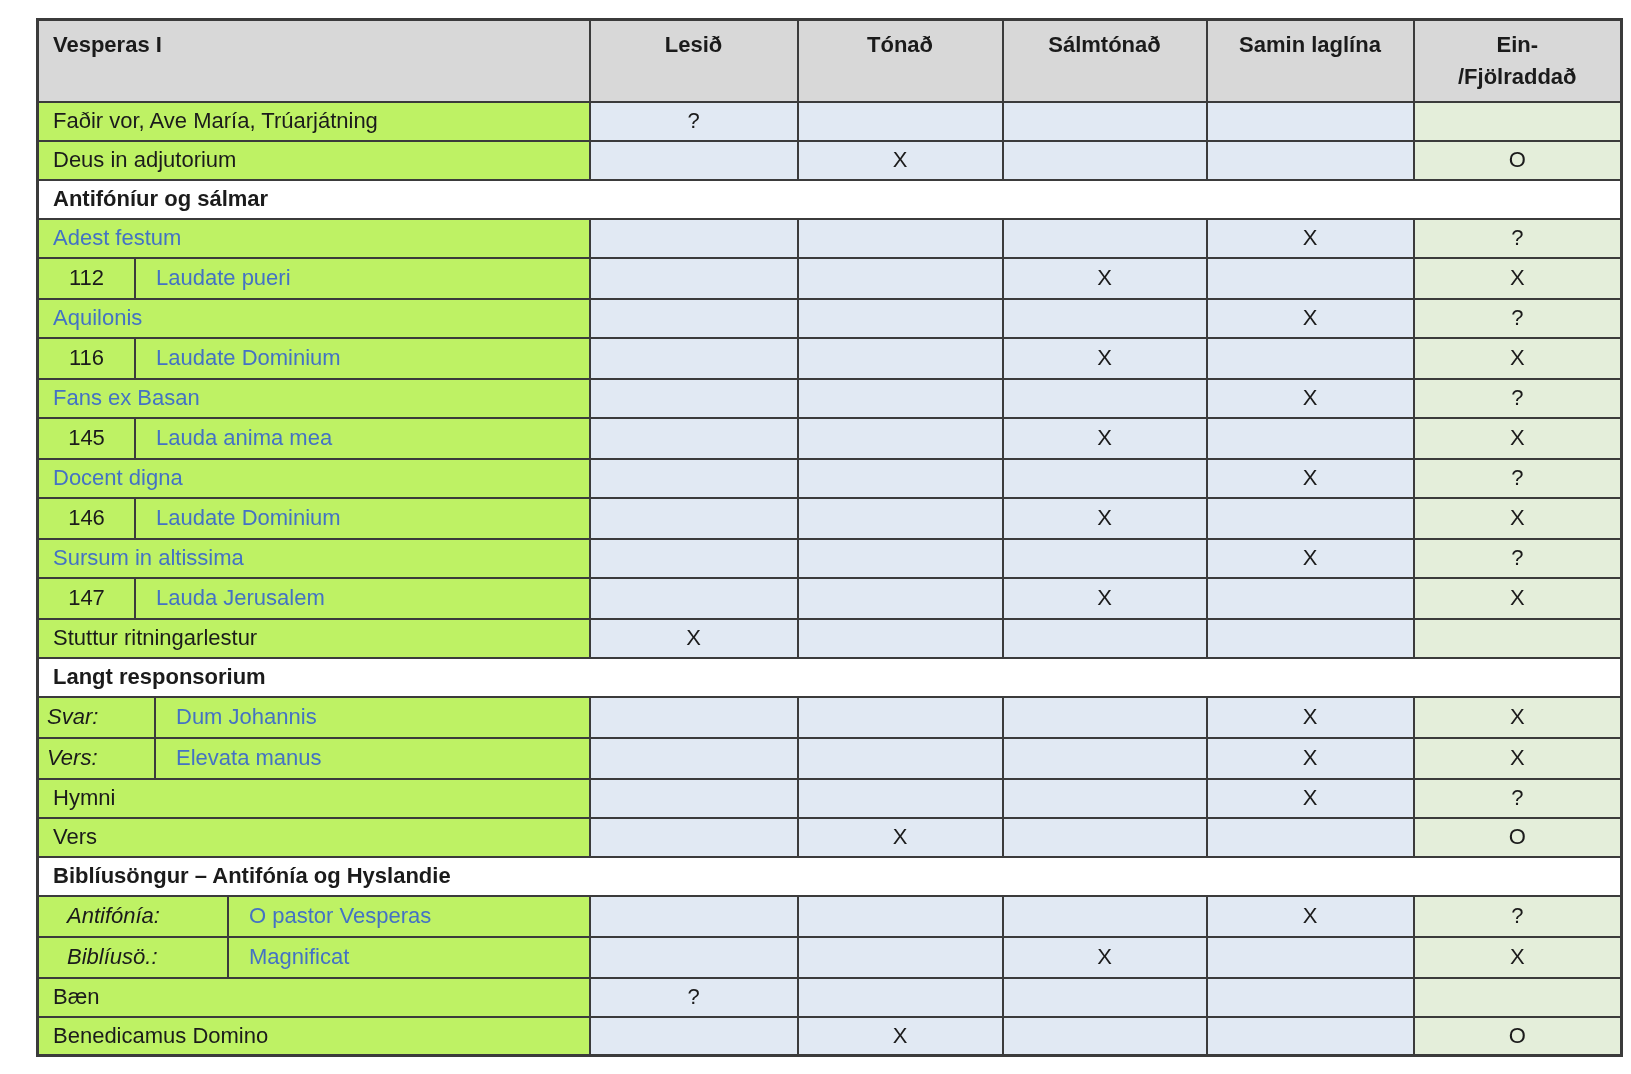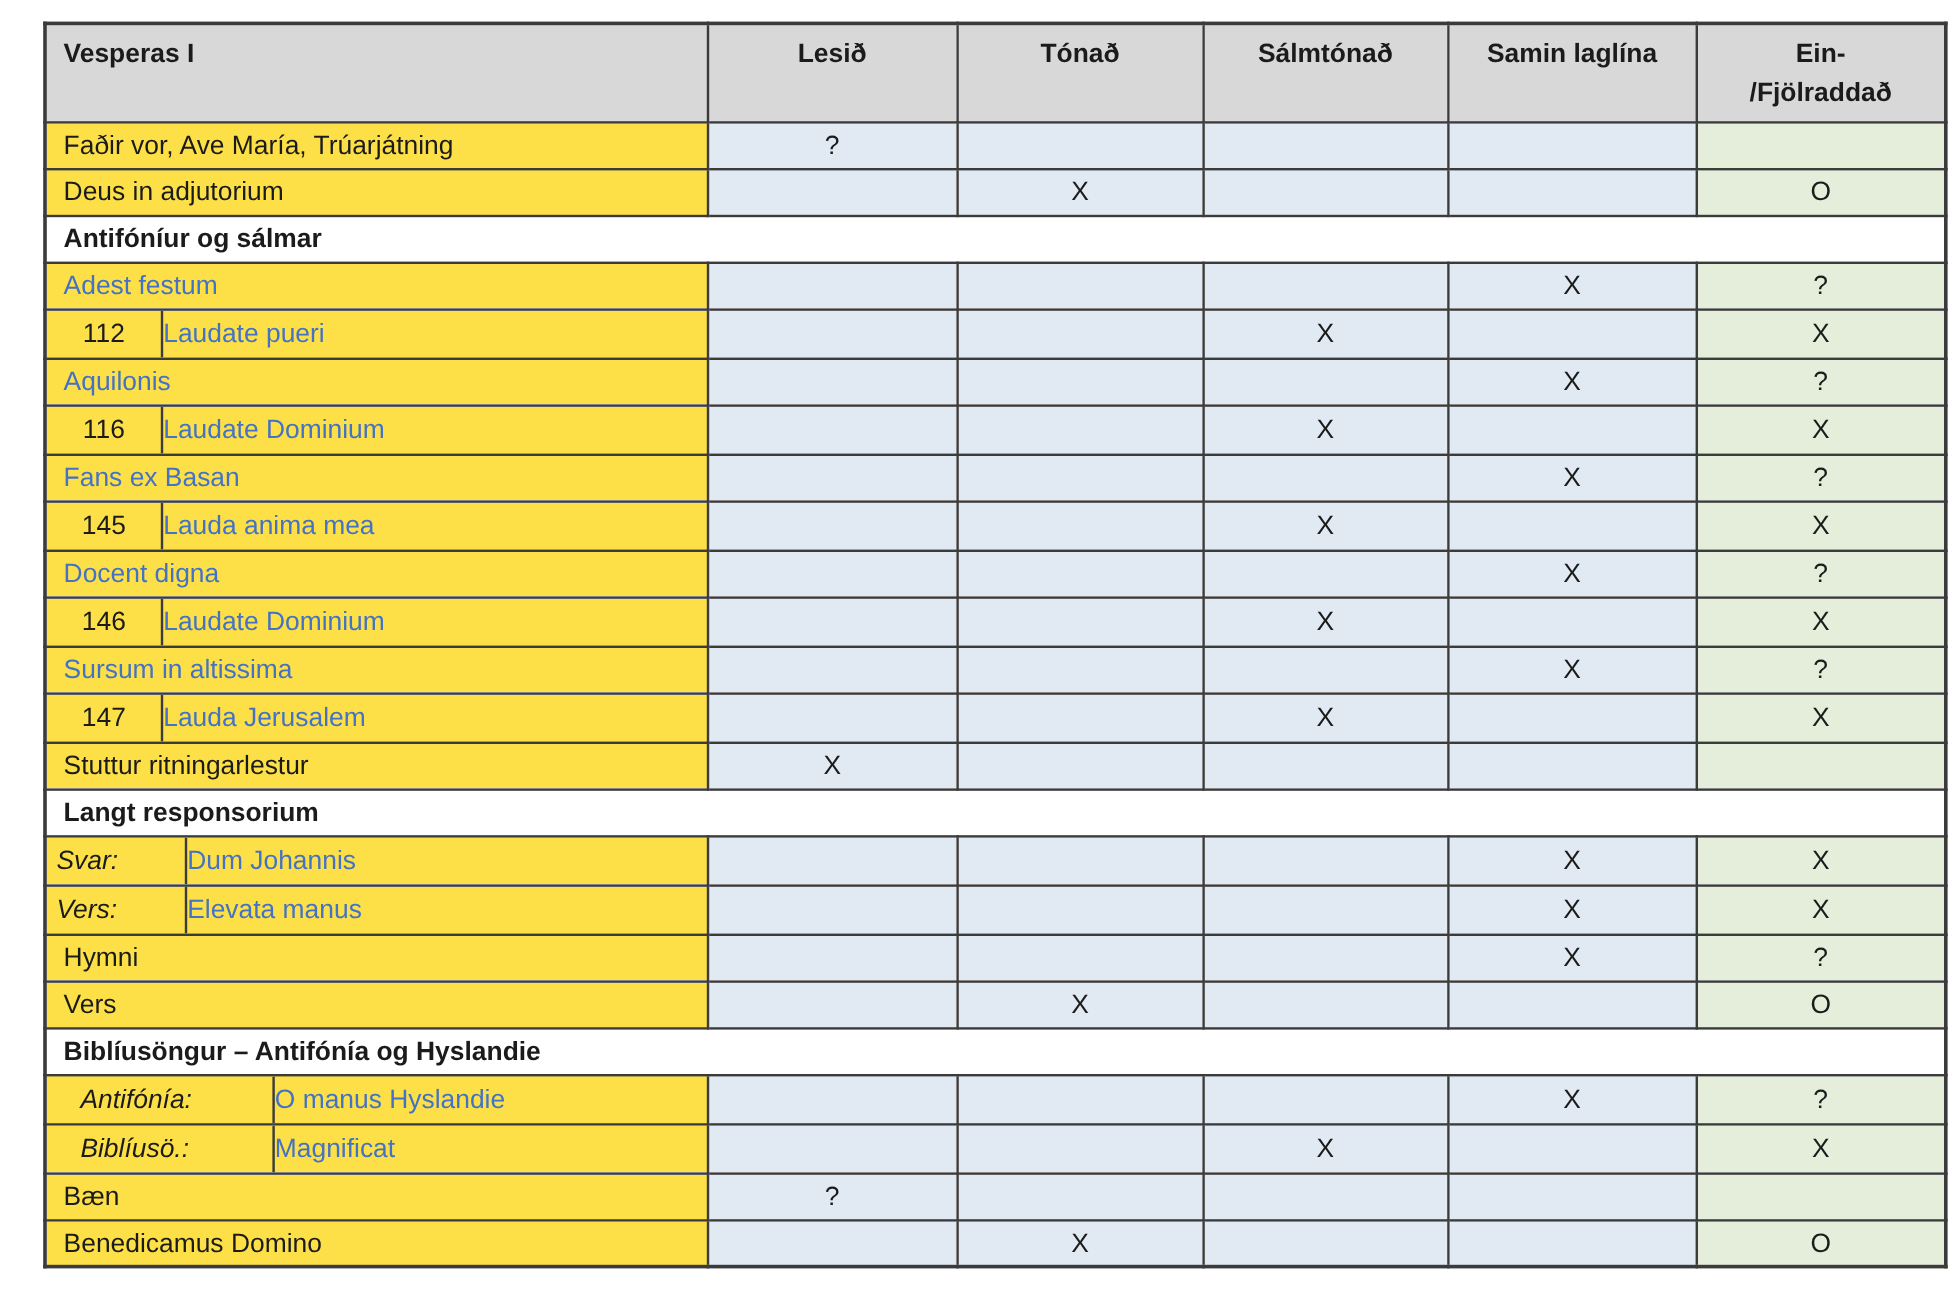--- a/index.html
+++ b/index.html
@@ -27,37 +27,37 @@
     font-size:22px;overflow:hidden;white-space:nowrap;
   }
   thead tr{height:82px;}
   th{
     background:var(--hdr);vertical-align:top;text-align:center;
     font-weight:bold;padding-top:8px;line-height:32px;
   }
   th.c-title{text-align:left;padding-left:14px;}
   tbody tr{height:39px;}
   td{vertical-align:middle;padding:0;}
-  td.label-cell{background:#fde047;}
+  td.label-cell{background:#bef264;}
   td.section-cell{
     background:#ffffff;font-weight:bold;padding-left:14px;
   }
   td.mark-cell{text-align:center;}
   td.mark-cell.blue{background:var(--blue);}
   td.mark-cell.green{background:var(--green);}
   .plainwrap{padding-left:14px;}
   .split{display:flex;align-items:stretch;height:39px;}
   .split .prefix{
     display:flex;align-items:center;flex:0 0 auto;
     border-right:2px solid var(--border);
   }
   .split.number .prefix{width:97px;justify-content:center;font-style:normal;}
   .split.resp .prefix{width:117px;padding-left:8px;font-style:italic;}
   .split.bibl .prefix{width:190px;padding-left:28px;font-style:italic;}
-  .split .label{display:flex;align-items:center;}
+  .split .label{display:flex;align-items:center;padding-left:20px;}
   .link{color:var(--link);}
 </style>
 </head>
 <body>
 
 <div class="page">
   <table class="vespers">
     <colgroup>
       <col style="width:552px">
       <col style="width:208px">
@@ -274,21 +274,21 @@
           <td class="mark-cell blue"></td>
           <td class="mark-cell green">O</td>
         </tr>
         <tr>
           <td colspan="6" class="section-cell">Biblíusöngur – Antifónía og Hyslandie</td>
         </tr>
         <tr>
           <td class="label-cell">
             <div class="split bibl">
               <span class="prefix">Antifónía:</span>
-              <span class="label link">O manus Hyslandie</span>
+              <span class="label link">O pastor Vesperas</span>
             </div>
           </td>
           <td class="mark-cell blue"></td>
           <td class="mark-cell blue"></td>
           <td class="mark-cell blue"></td>
           <td class="mark-cell blue">X</td>
           <td class="mark-cell green">?</td>
         </tr>
         <tr>
           <td class="label-cell">

